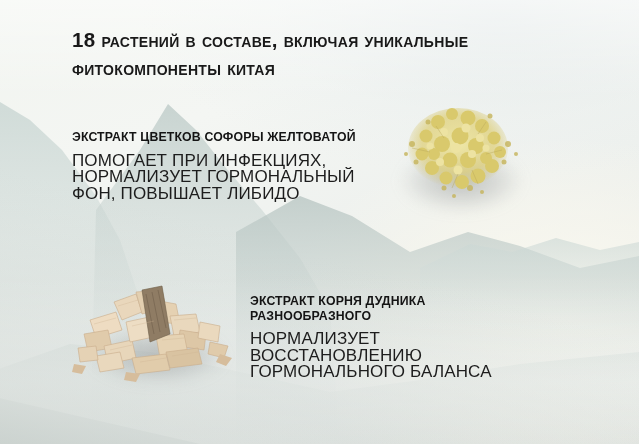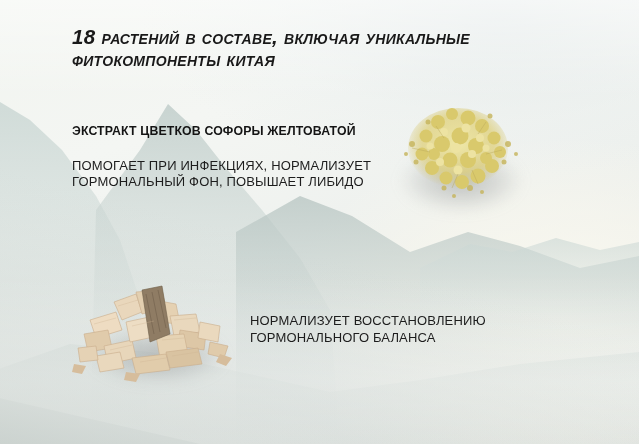--- a/index.html
+++ b/index.html
@@ -36,50 +36,49 @@
 
   
   .title {
     position: absolute;
     left: 72px;
     top: 26px;
     width: 480px;
     color: #191919;
     font-size: 20.5px;
     font-weight: 700;
-    line-height: 22px;
+    line-height: 28px;
     letter-spacing: 0.3px;
     font-variant: small-caps;
     text-transform: lowercase;
     white-space: pre-line;
-    font-style: italic;
   }
   .title::first-letter { font-variant: normal; }
 
   .block { position: absolute; }
 
   .block-heading {
     color: #141414;
     font-size: 12.3px;
     font-weight: 700;
     line-height: 14.5px;
     letter-spacing: 0.15px;
     white-space: pre-line;
   }
   .block-body {
-    margin-top: 19px;
+    margin-top: 8px;
     color: #1d1d1d;
-    font-size: 13px;
+    font-size: 17px;
     font-weight: 400;
     line-height: 16.5px;
     letter-spacing: 0.15px;
     white-space: pre-line;
   }
 
-  #block-sophora { left: 72px; top: 124px; width: 300px; }
+  #block-sophora { left: 72px; top: 130px; width: 300px; }
   #block-angelica { left: 250px; top: 294px; width: 300px; }
 
   
   .photo { position: absolute; }
   .photo-shadow {
     position: absolute;
     border-radius: 50%;
     background: radial-gradient(ellipse at 50% 50%, rgba(120,124,126,0.42) 0%, rgba(135,139,141,0.22) 45%, rgba(150,154,156,0.0) 72%);
     filter: blur(7px);
   }
@@ -252,16 +251,17 @@
       </g>
     </svg>
   </div>
 
   <div class="block" id="block-sophora">
     <div class="block-heading">ЭКСТРАКТ ЦВЕТКОВ СОФОРЫ ЖЕЛТОВАТОЙ</div>
     <div class="block-body">ПОМОГАЕТ ПРИ ИНФЕКЦИЯХ, НОРМАЛИЗУЕТ ГОРМОНАЛЬНЫЙ ФОН, ПОВЫШАЕТ ЛИБИДО</div>
   </div>
 
   <div class="block" id="block-angelica">
+    <div class="block-heading">ЭКСТРАКТ КОРНЯ ДУДНИКА РАЗНООБРАЗНОГО</div>
     <div class="block-body">НОРМАЛИЗУЕТ ВОССТАНОВЛЕНИЮ ГОРМОНАЛЬНОГО БАЛАНСА</div>
   </div>
 
 </div>
 
 </body></html>

